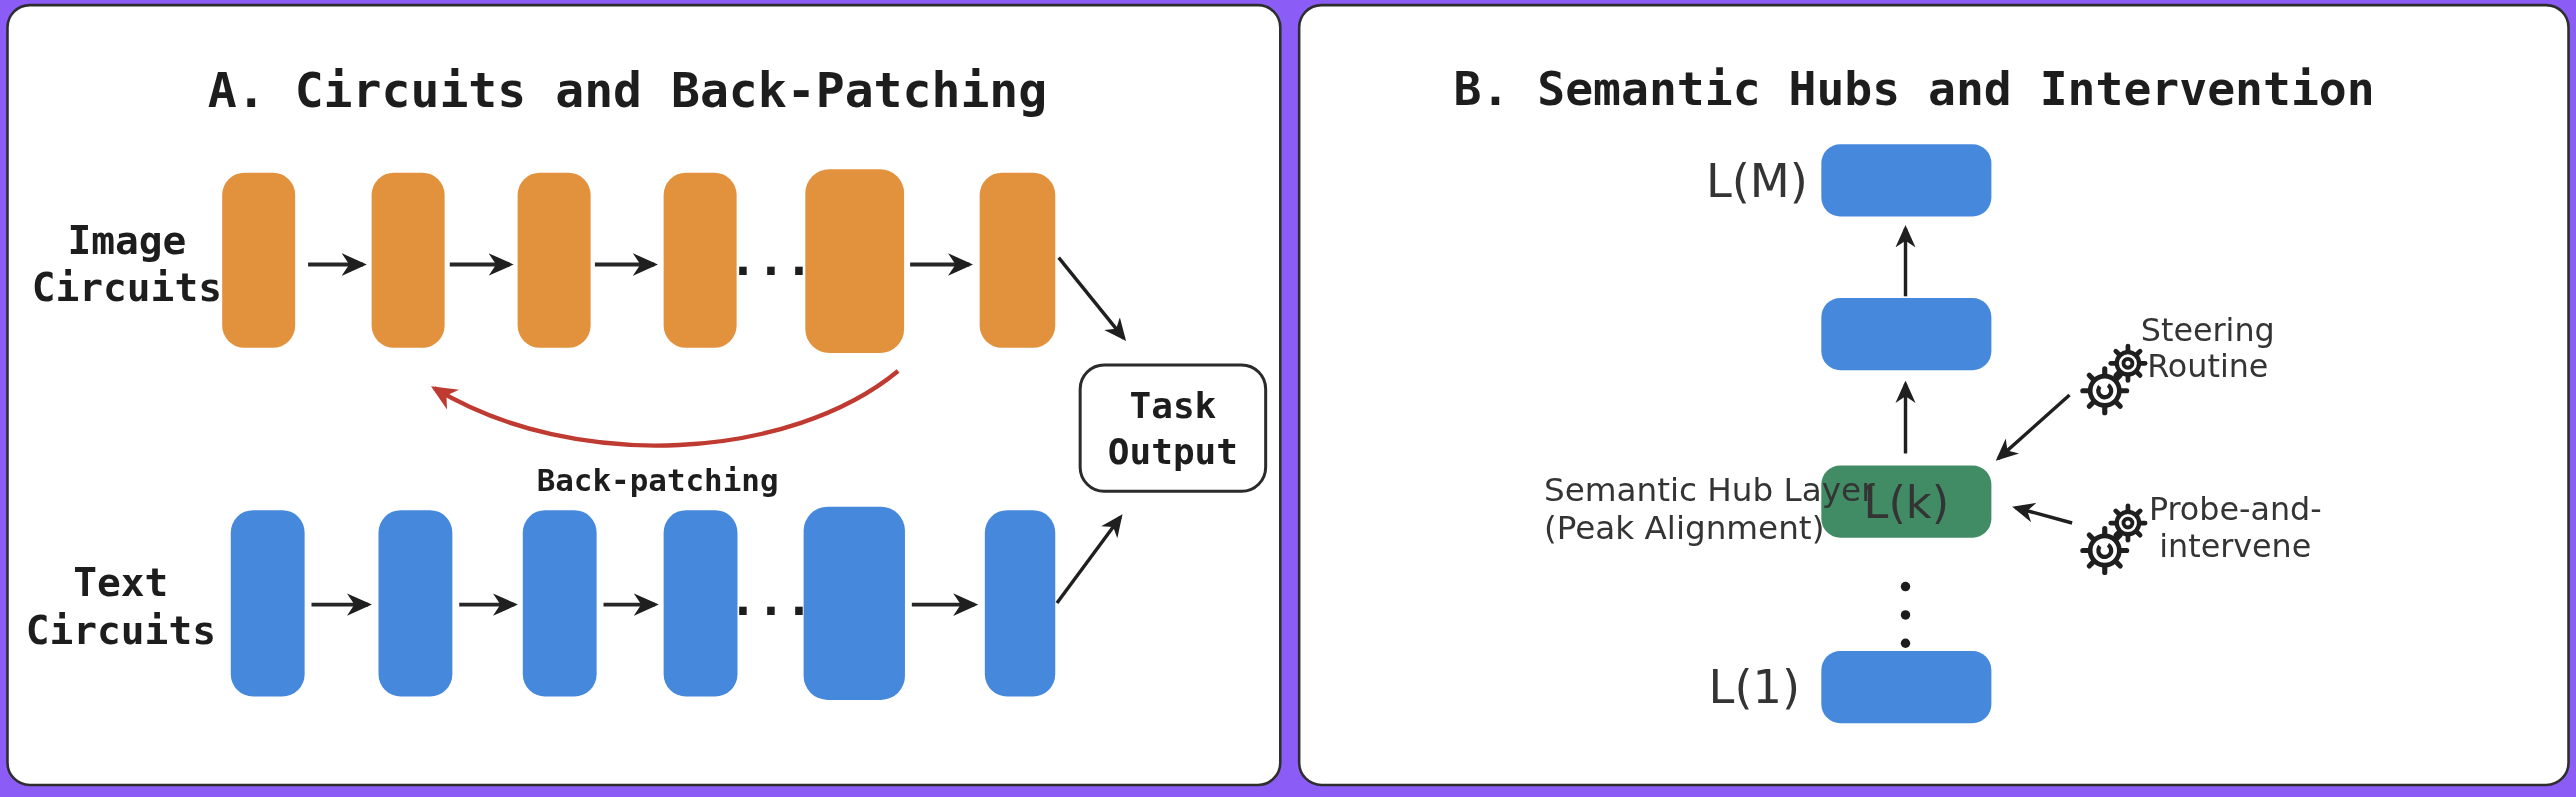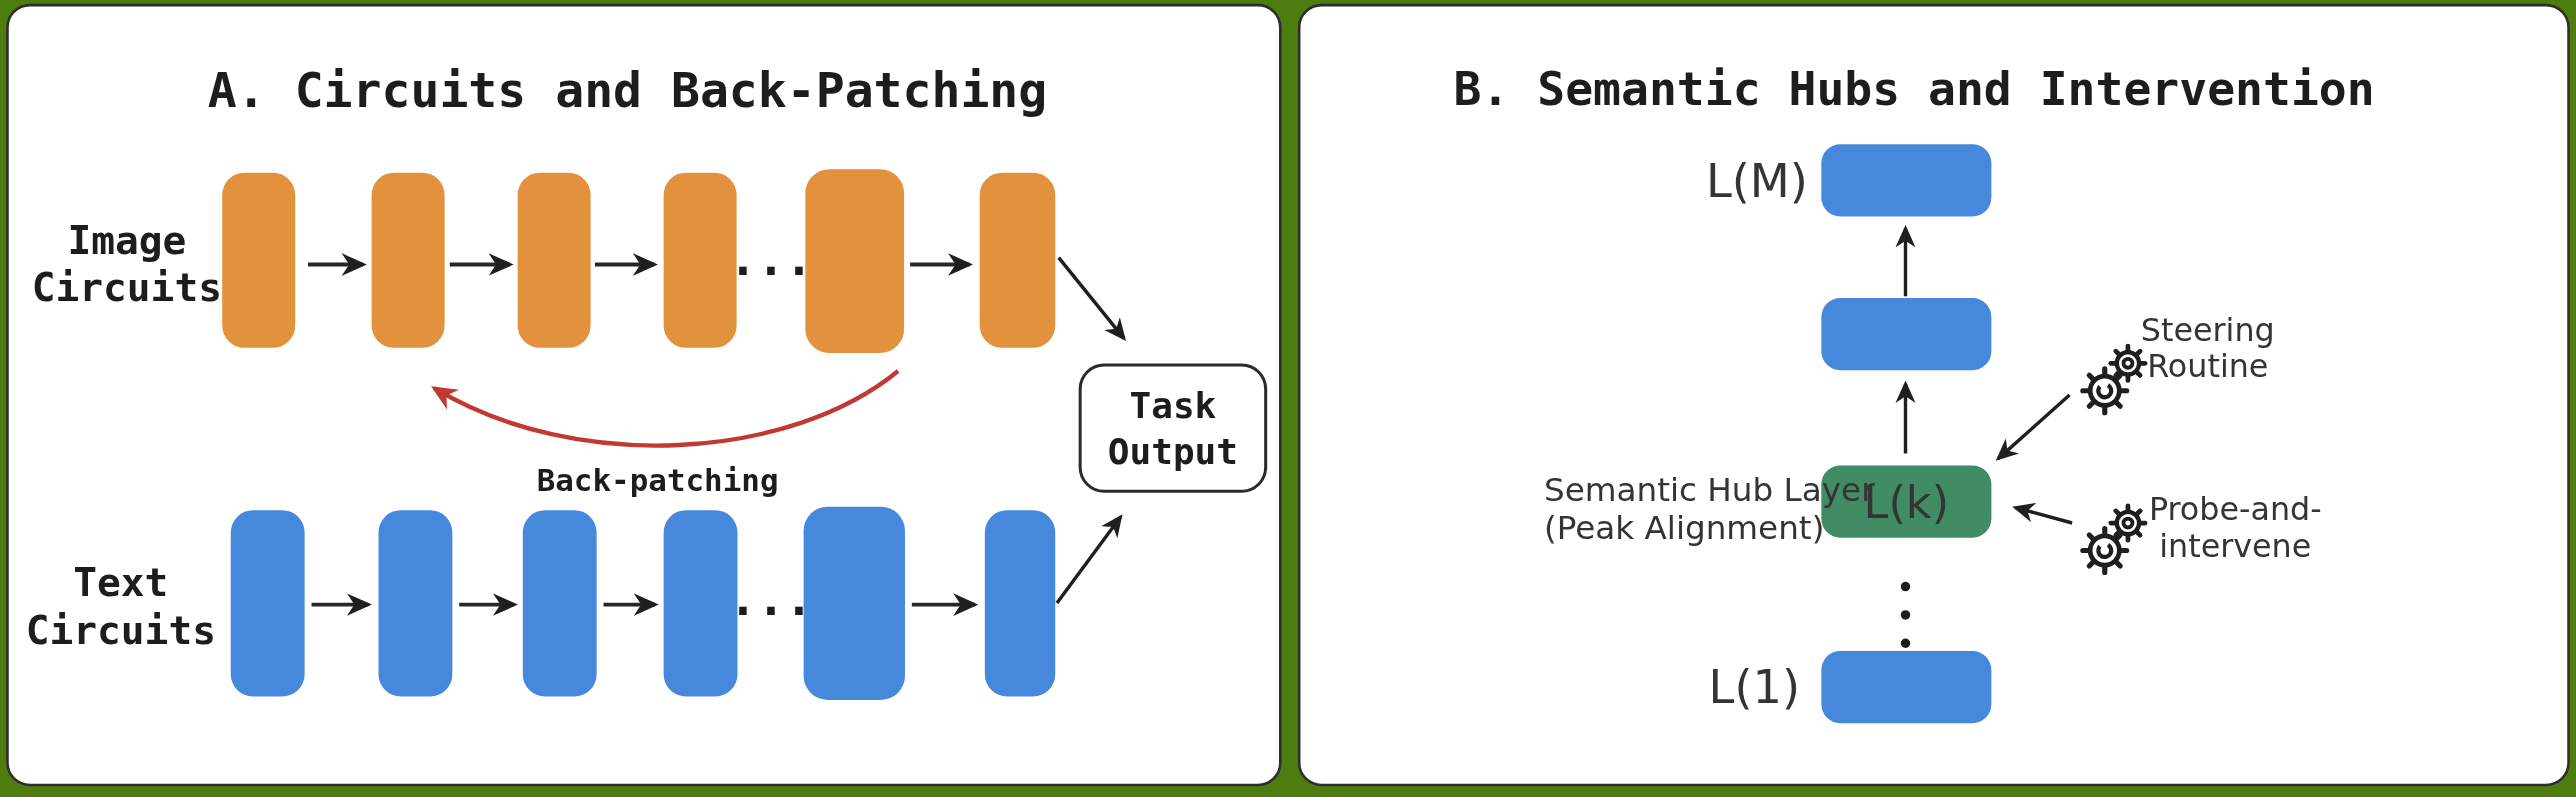--- a/index.html
+++ b/index.html
@@ -1,16 +1,16 @@
 <!DOCTYPE html>
 <html style="font-size:13.7px"><head>
 <meta charset="utf-8">
 <style>
   html,body{margin:0;padding:0;background:#ffffff;}
-  .stage{position:relative;width:2576px;height:797px;background:#4d7c0f;overflow:hidden;}
+  .stage{position:relative;width:2576px;height:797px;background:#8b5cf6;overflow:hidden;}
   svg{display:block;}
   .panel-border{fill:#ffffff;stroke:#2e2e2e;stroke-width:3;}
   .comic{font-family:"DejaVu Sans Mono","Liberation Mono",monospace;font-weight:700;fill:#1d1d1d;}
   .sans{font-family:"DejaVu Sans","Liberation Sans",sans-serif;fill:#343434;}
   .flow{stroke:#272727;stroke-width:4.5;fill:none;}
   .flow-thin{stroke:#1f1f1f;stroke-width:4;fill:none;}
   .redline{stroke-width:5;fill:none;}
   .gear{stroke:#1f1f1f;fill:none;}
   .dot{fill:#1d1d1d;}
   .outbox{fill:#ffffff;stroke:#2b2b2b;stroke-width:3.5;}

